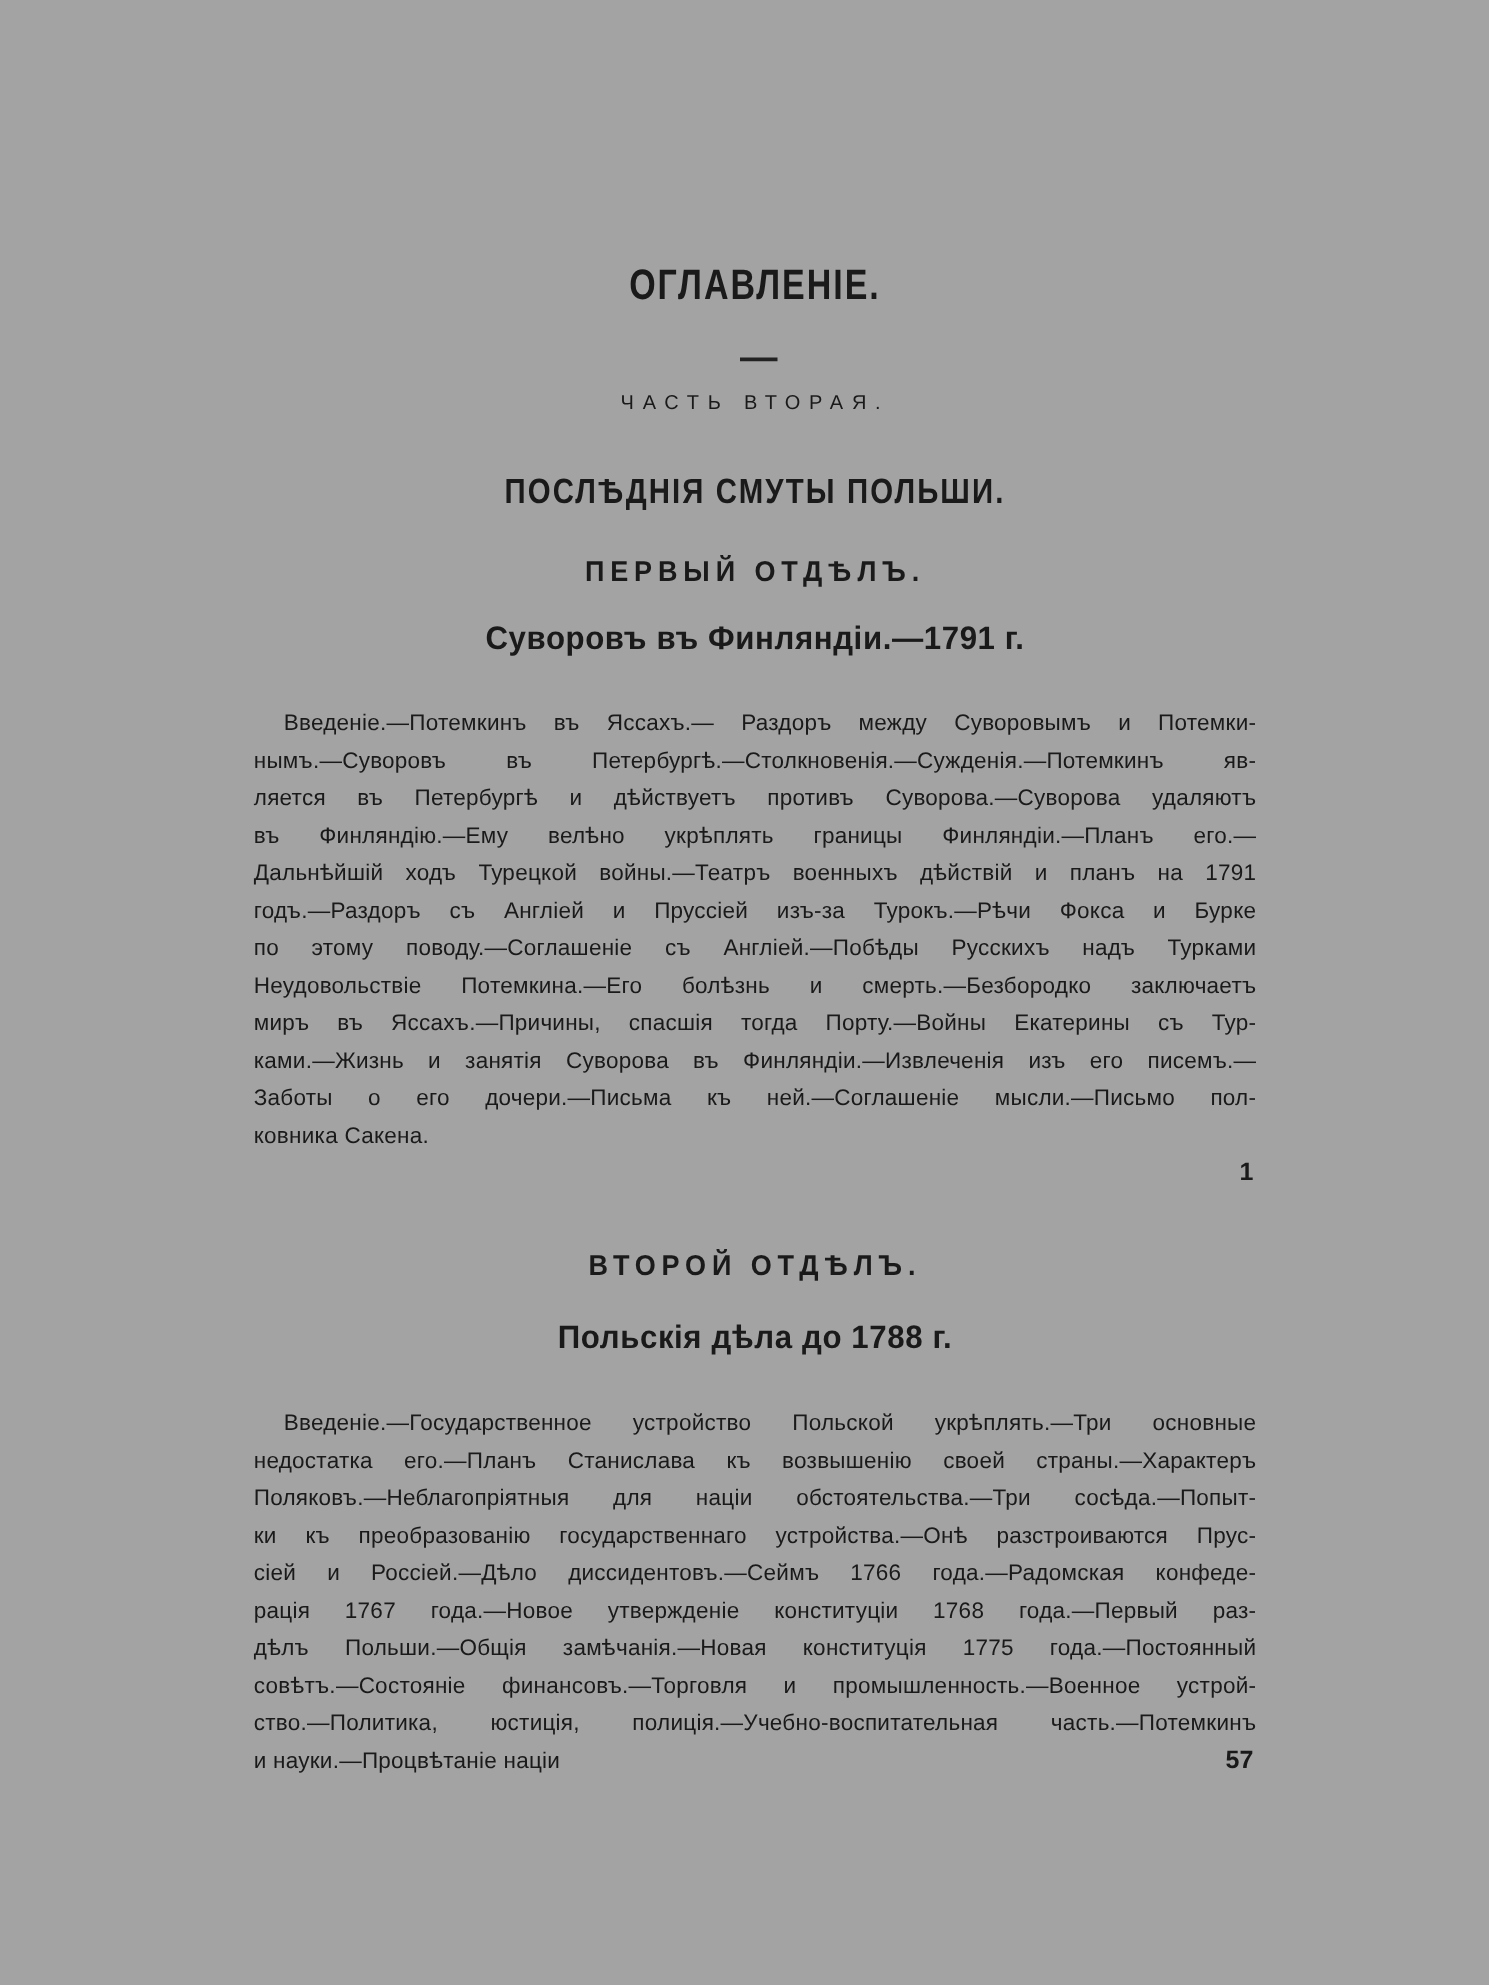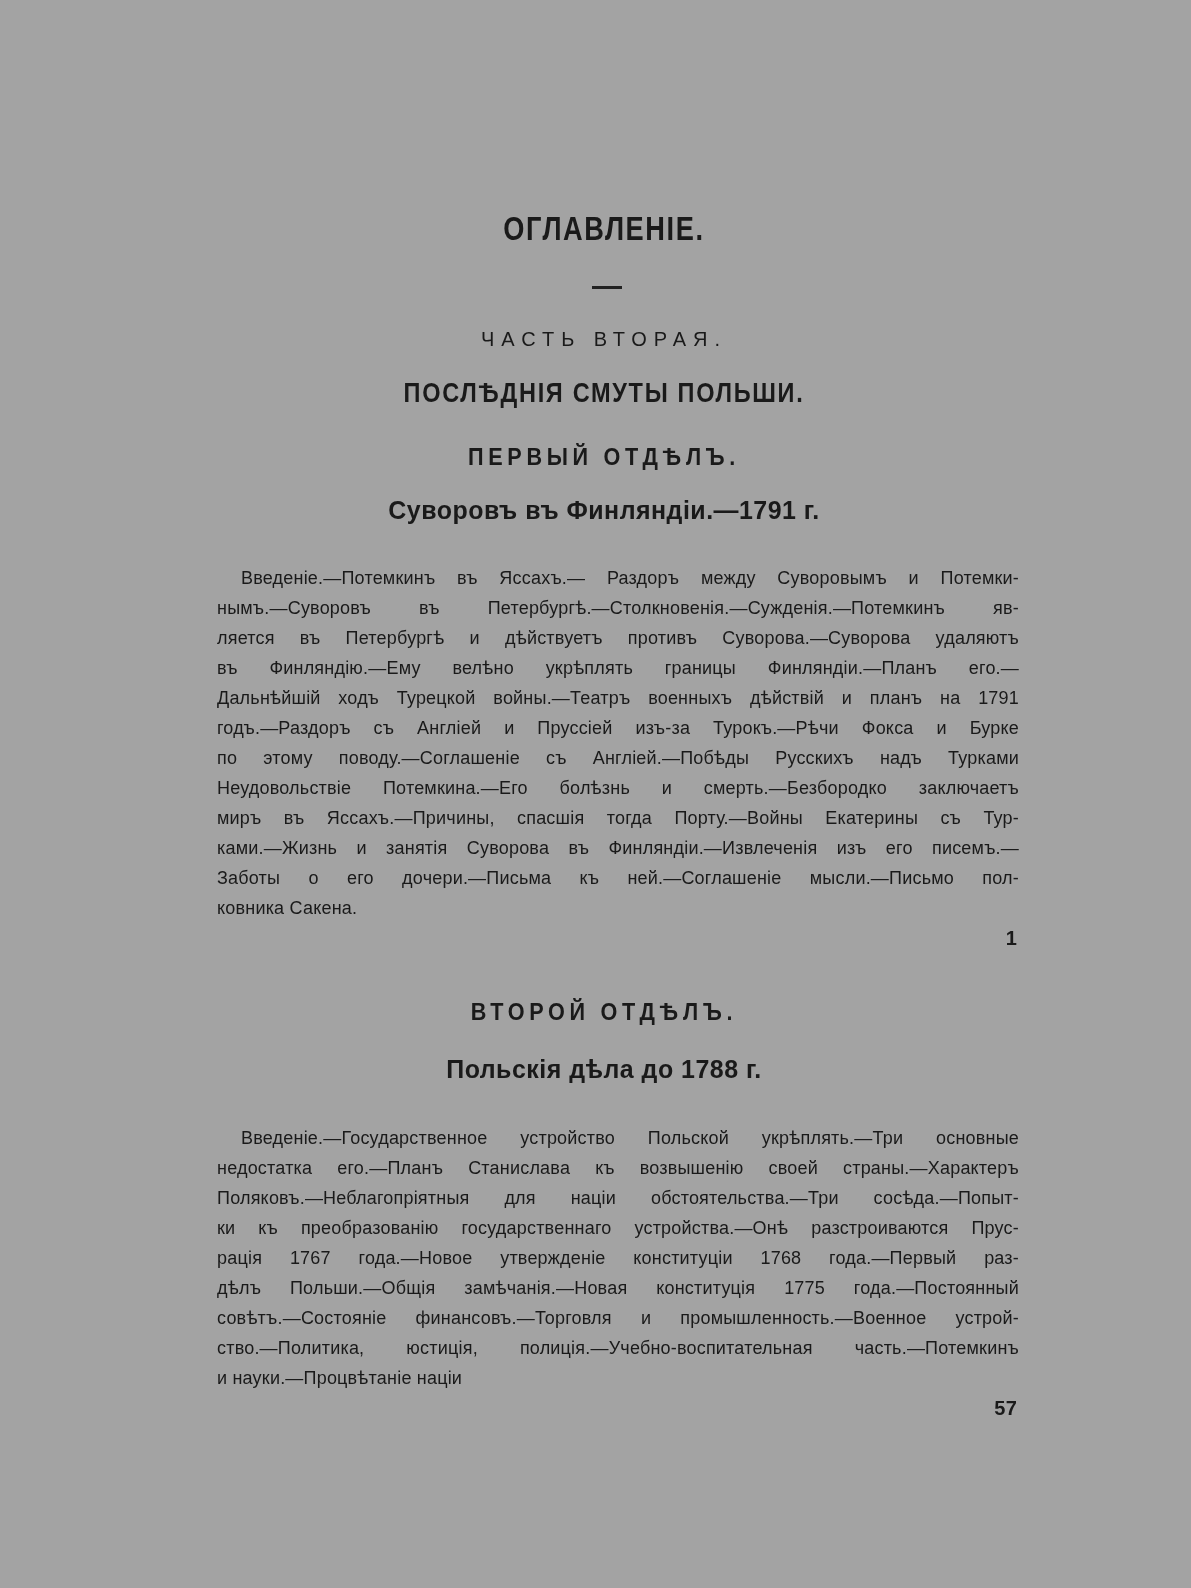--- a/index.html
+++ b/index.html
@@ -17,38 +17,38 @@
     text-align:center;white-space:nowrap;
   }
   .doc-title{
     top:186px;font-size:34px;font-weight:700;letter-spacing:2px;
     transform:scaleX(0.80);
   }
   .rule{
     position:absolute;top:286px;left:592px;width:30px;height:3px;background:#222;
   }
   .part-label{
-    top:328px;font-size:20px;font-weight:400;letter-spacing:7px;
+    top:314px;font-size:16px;font-weight:400;letter-spacing:7px;
   }
   .part-title{
     top:377px;font-size:28px;font-weight:700;letter-spacing:2px;
     transform:scaleX(0.84);
   }
   .sec-heading{
     font-size:23px;font-weight:700;letter-spacing:5px;transform:scaleX(0.94);
   }
   .sec-heading.s1{top:444px;}
   .sec-heading.s2{top:999px;}
   .sec-subtitle{
     font-size:26px;font-weight:700;letter-spacing:0.5px;transform:scaleX(0.96);
   }
   .sec-subtitle.s1{top:495px;}
   .sec-subtitle.s2{top:1054px;}
   .para{
-    position:absolute;left:217px;width:802px;
+    position:absolute;left:203px;width:802px;
     font-size:18px;line-height:30px;
     letter-spacing:0.2px;
   }
   #para1{top:563px;height:390px;}
   #para2{top:1123px;height:300px;}
   .ln{
     height:30px;
     text-align:justify;
     text-align-last:justify;
     white-space:nowrap;
@@ -94,20 +94,21 @@
   </div>
 
   <div class="center-col sec-heading s2">ВТОРОЙ ОТДѢЛЪ.</div>
   <div class="center-col sec-subtitle s2">Польскія дѣла до 1788 г.</div>
 
   <div class="para" id="para2">
     <div class="ln indent">Введеніе.—Государственное устройство Польской укрѣплять.—Три основные</div>
     <div class="ln">недостатка его.—Планъ Станислава къ возвышенію своей страны.—Характеръ</div>
     <div class="ln">Поляковъ.—Неблагопріятныя для націи обстоятельства.—Три сосѣда.—Попыт-</div>
     <div class="ln">ки къ преобразованію государственнаго устройства.—Онѣ разстроиваются Прус-</div>
+    <div class="ln">сіей и Россіей.—Дѣло диссидентовъ.—Сеймъ 1766 года.—Радомская конфеде-</div>
     <div class="ln">рація 1767 года.—Новое утвержденіе конституціи 1768 года.—Первый раз-</div>
     <div class="ln">дѣлъ Польши.—Общія замѣчанія.—Новая конституція 1775 года.—Постоянный</div>
     <div class="ln">совѣтъ.—Состояніе финансовъ.—Торговля и промышленность.—Военное устрой-</div>
     <div class="ln">ство.—Политика, юстиція, полиція.—Учебно-воспитательная часть.—Потемкинъ</div>
     <div class="ln end">и науки.—Процвѣтаніе націи</div>
     <span class="pagenum">57</span>
   </div>
 
 </div>
 

